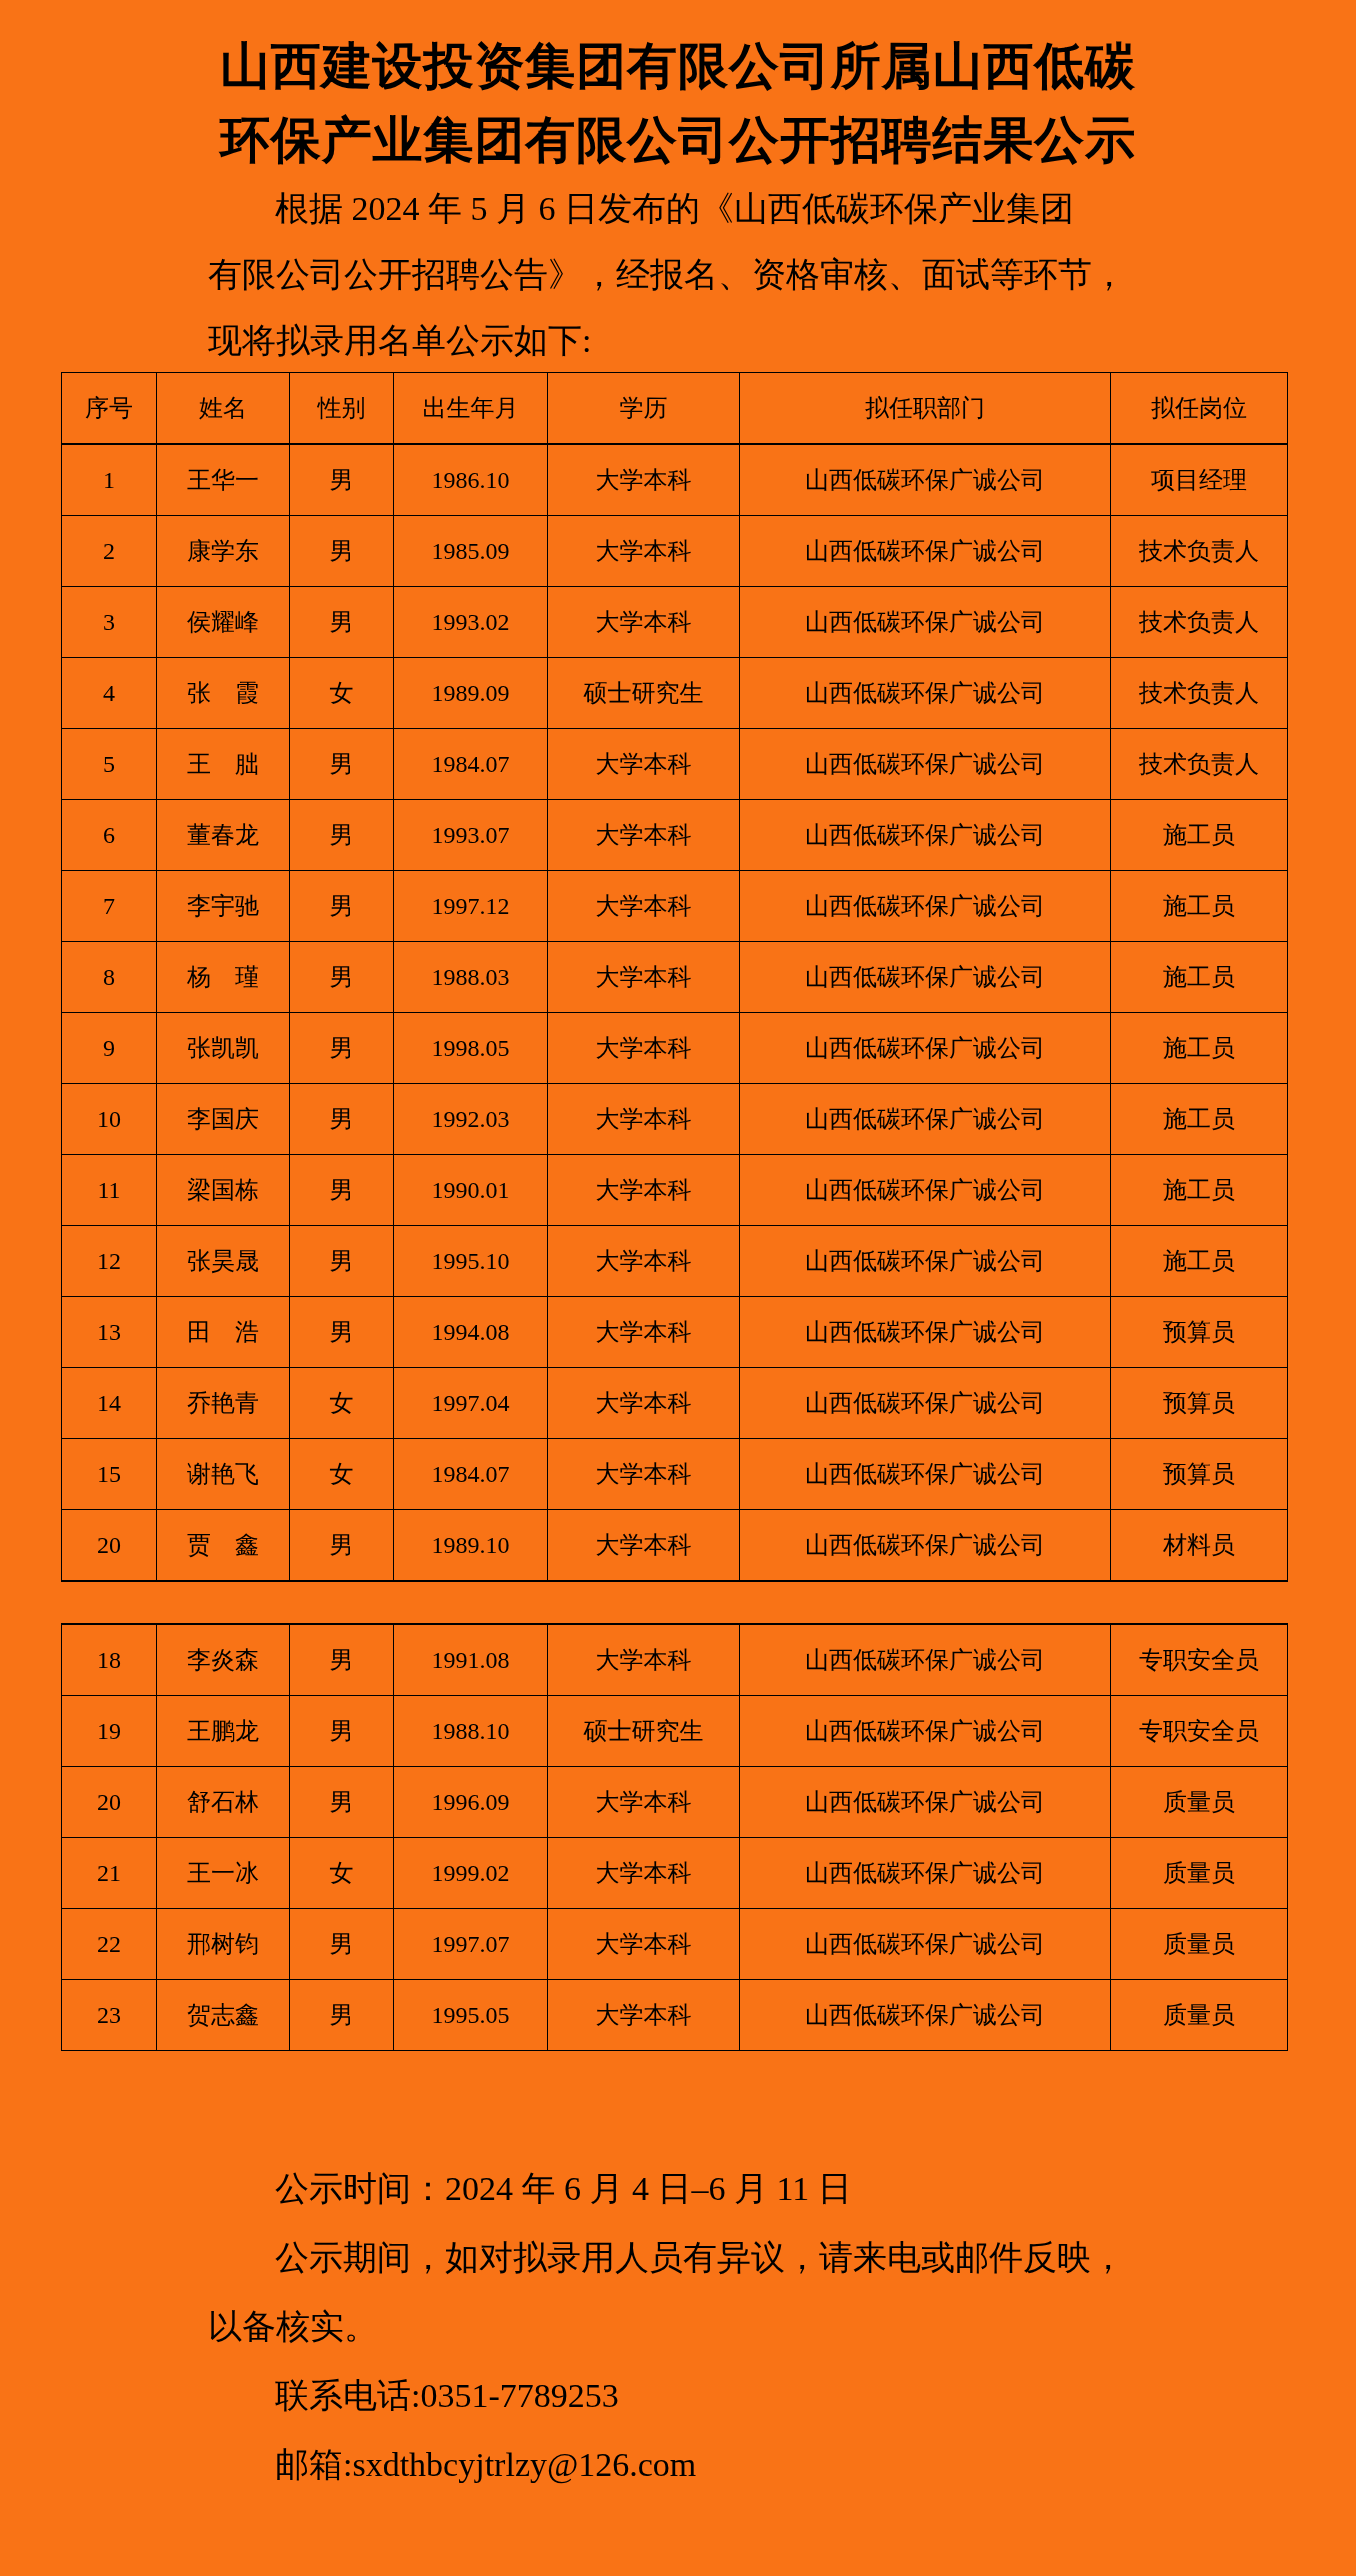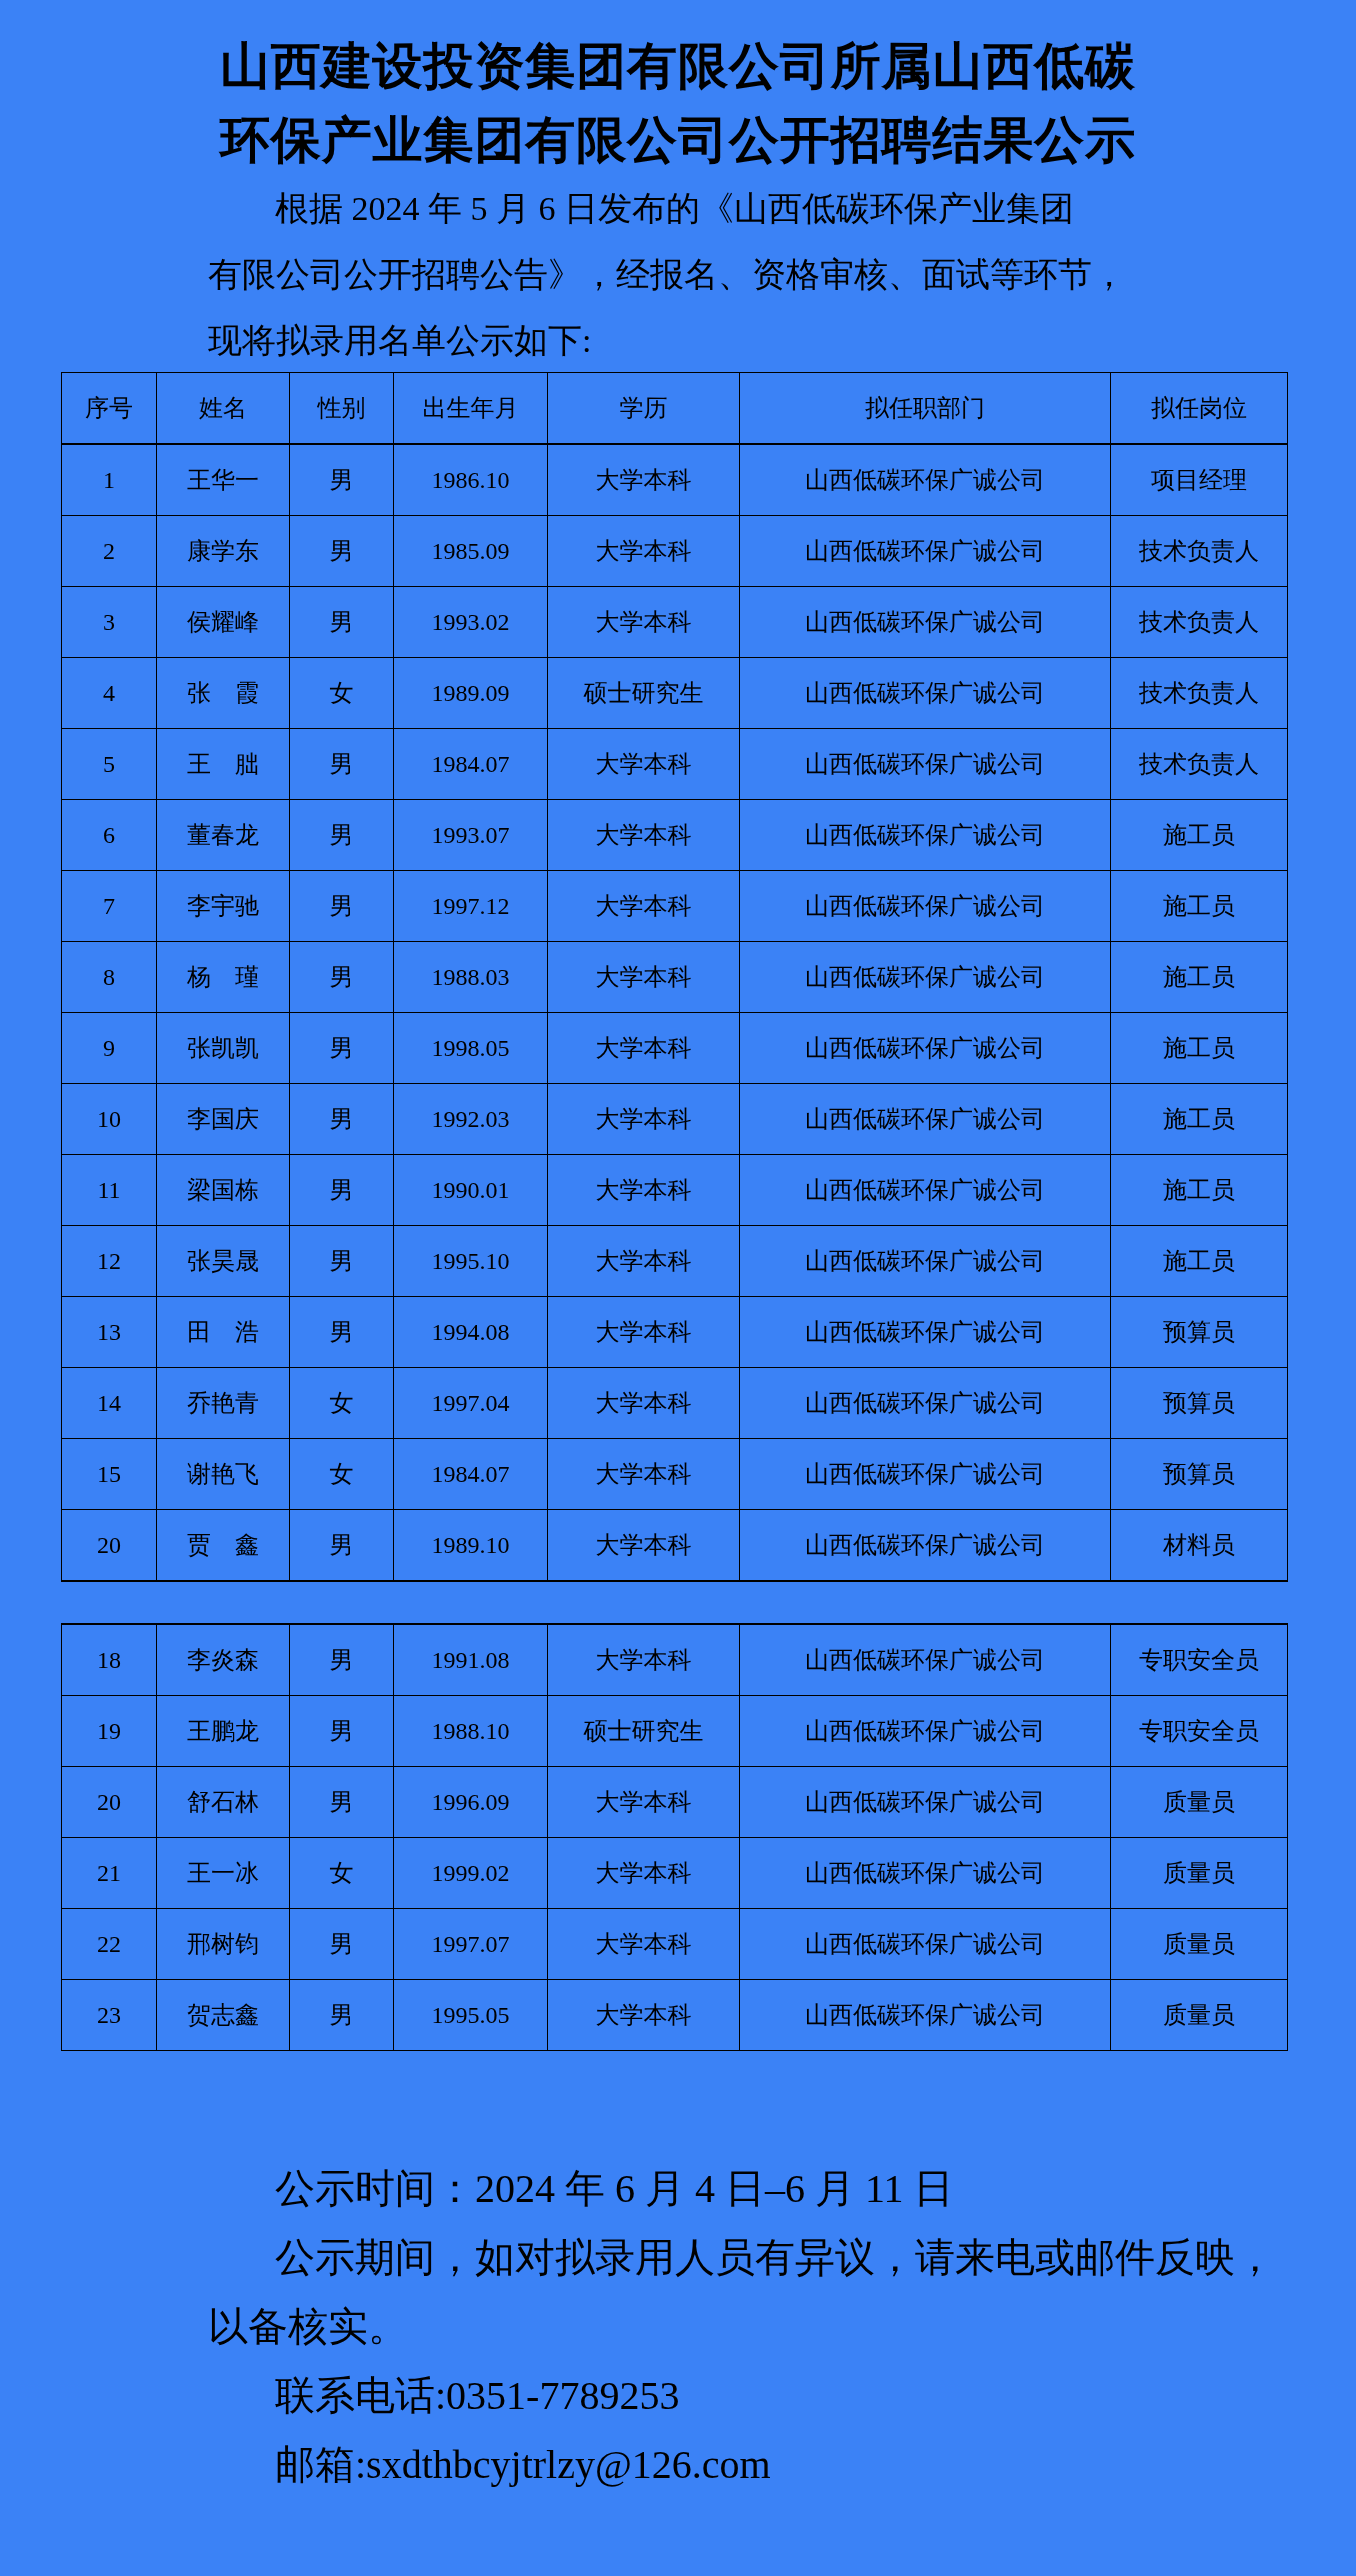--- a/index.html
+++ b/index.html
@@ -1,20 +1,20 @@
 <!DOCTYPE html>
 <html style="font-size:13.7px"><head>
 <meta charset="utf-8">
 <style>
   html,body{margin:0;padding:0;background:#ffffff;}
   .page{
     position:relative;
     width:1356px;
     height:2576px;
-    background:#3b82f6;
+    background:#f97316;
     color:#000000;
     font-family:"Liberation Serif","DejaVu Serif",serif;
     overflow:hidden;
   }
   .title{
     position:absolute;
     top:29px;left:0;right:0;
     text-align:center;
     font-size:50px;
     font-weight:bold;
@@ -45,21 +45,21 @@
     vertical-align:middle;
     padding:0;
     font-weight:normal;
     overflow:hidden;
   }
   .t1 thead th{border-bottom:2.6px solid #000;}
   .t1 tbody tr:last-child td{border-bottom:2.6px solid #000;}
   .footer{
     position:absolute;
     top:2154px;left:208px;width:1061px;
-    font-size:40px;
+    font-size:34px;
   }
   .f-line{height:69px;line-height:69px;white-space:nowrap;}
   .indent{padding-left:67px;}
 </style>
 </head>
 <body>
 
 <div class="page">
 
   <div class="title">

